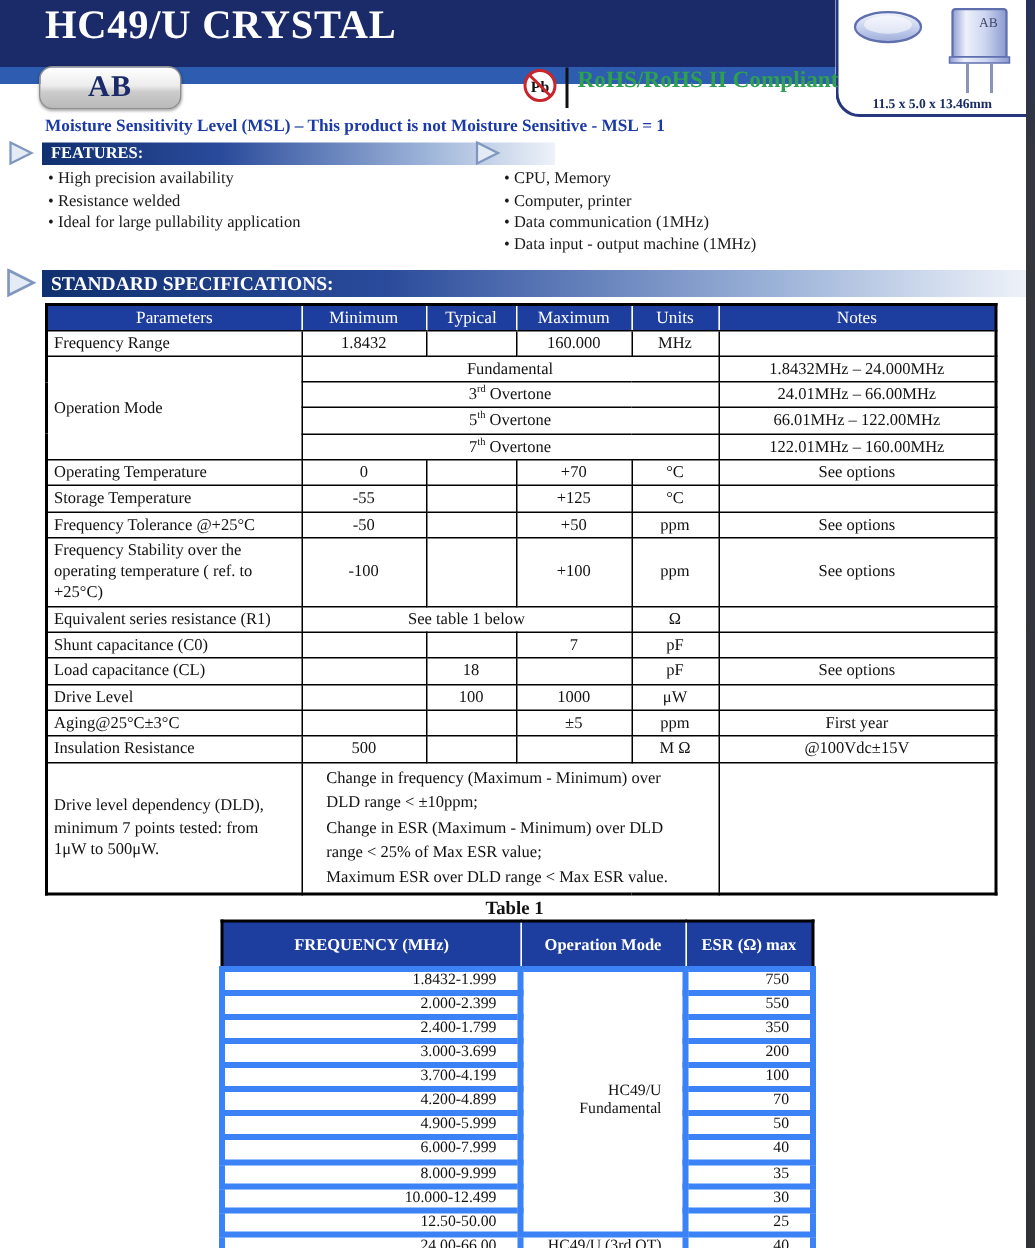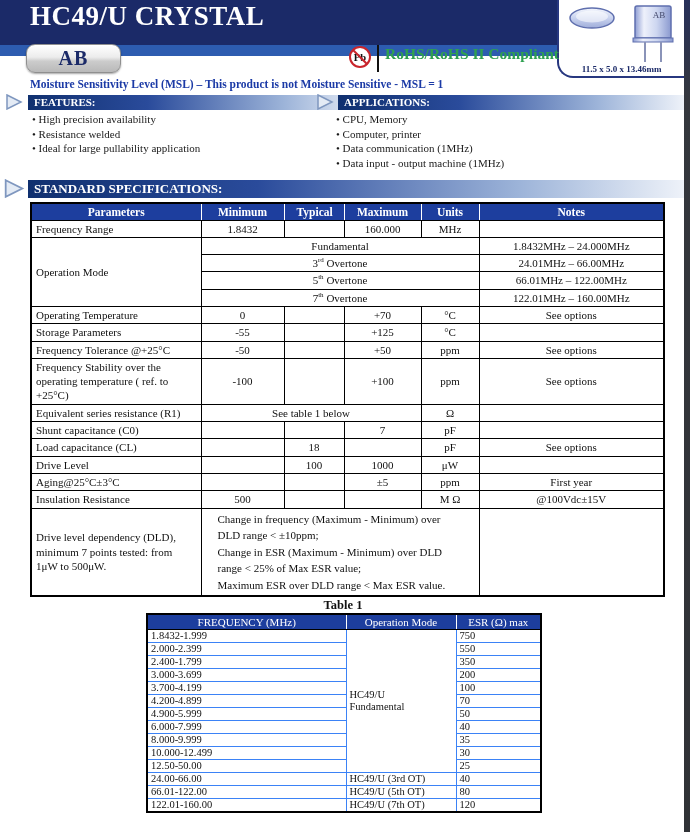--- a/index.html
+++ b/index.html
@@ -43,32 +43,32 @@
   .sec-bar{position:absolute;height:15px;color:#fff;font-weight:bold;font-size:11px;line-height:15px;padding-left:6px;
     background:linear-gradient(90deg,#10306f 0%,#2a4b9b 35%,#9db4d9 75%,#eef2f9 100%);white-space:nowrap}
   .sec-bar.big{height:18px;font-size:13px;line-height:18px}
 
   .blist{position:absolute;list-style:none;font-size:11px;line-height:14.5px;color:#1a1a1a}
   .blist li::before{content:"• "}
 
   
   table{border-collapse:collapse}
   .spec{position:absolute;left:30px;top:202px;width:633px;table-layout:fixed;border:2px solid #000}
-  .spec th{background:#1d3e9e;color:#fff;font-weight:bold;font-size:11.5px;
+  .spec th{background:#1d3e9e;color:#fff;font-weight:normal;font-size:11.5px;
     border:1px solid #fff;border-bottom:1px solid #000;height:17px;padding:1px 12px}
   .spec td{border:1px solid #000;font-size:11px;text-align:center;padding:1px 4px;height:16px;line-height:1.3;color:#111}
   .spec td.ta-left{text-align:left}
   .spec td.dld{text-align:left;line-height:1.5;padding:2px 16px}
 
   
   .t1-title{position:absolute;left:146px;top:598px;width:394px;text-align:center;font-weight:bold;font-size:12.5px;color:#111}
   .t1{position:absolute;left:146px;top:613px;width:394px;table-layout:fixed;border:2px solid #000}
-  .t1 th{background:#1d3e9e;color:#fff;font-weight:normal;font-size:11px;
-    border:1px solid #fff;border-bottom:1px solid #000;height:15px;padding:0 2px}
-  .t1 td{border:1px solid #3b82f6;font-size:10.5px;text-align:left;height:12px;padding:0 3px;line-height:1.15;color:#111}
+  .t1 th{background:#1d3e9e;color:#fff;font-weight:bold;font-size:11px;
+    border:1px solid #fff;border-bottom:1px solid #000;height:32px;padding:0 2px}
+  .t1 td{border:4px solid #3b82f6;font-size:10.5px;text-align:right;height:12px;padding:0 14px;line-height:1.15;color:#111}
 
   sup{font-size:7px;vertical-align:super;line-height:0}
 </style>
 </head>
 <body>
 
 <div class="page">
 
   <div class="edge-strip"></div>
 
@@ -128,21 +128,20 @@
   <div class="sec-bar" style="left:28px;top:95px;width:342px">FEATURES:</div>
   <ul class="blist" style="left:32px;top:112px;width:280px">
     <li>High precision availability</li>
     <li>Resistance welded</li>
     <li>Ideal for large pullability application</li>
   </ul>
 
   <svg class="sec-arrow" style="left:315px;top:94px" width="20" height="16" viewBox="0 0 20 16">
     <polygon points="3,1 17,8 3,15" fill="#e4ebf5" stroke="#7f97bf" stroke-width="1.5"></polygon>
     </svg>
-  <div class="sec-bar" style="left:338px;top:95px;width:346px">APPLICATIONS:</div>
   <ul class="blist" style="left:336px;top:112px;width:340px">
     <li>CPU, Memory</li>
     <li>Computer, printer</li>
     <li>Data communication (1MHz)</li>
     <li>Data input - output machine (1MHz)</li>
   </ul>
 
   <svg class="sec-arrow" style="left:2px;top:179px" width="24" height="19" viewBox="0 0 20 16">
     <polygon points="3,1 17,8 3,15" fill="#e4ebf5" stroke="#7f97bf" stroke-width="1.5"></polygon>
     </svg>
@@ -195,21 +194,21 @@
         </tr>
         <tr>
           <td class="ta-left">Operating Temperature</td>
           <td>0</td>
           <td></td>
           <td>+70</td>
           <td>°C</td>
           <td>See options</td>
         </tr>
         <tr>
-          <td class="ta-left">Storage Parameters</td>
+          <td class="ta-left">Storage Temperature</td>
           <td>-55</td>
           <td></td>
           <td>+125</td>
           <td>°C</td>
           <td></td>
         </tr>
         <tr>
           <td class="ta-left">Frequency Tolerance @+25°C</td>
           <td>-50</td>
           <td></td>

